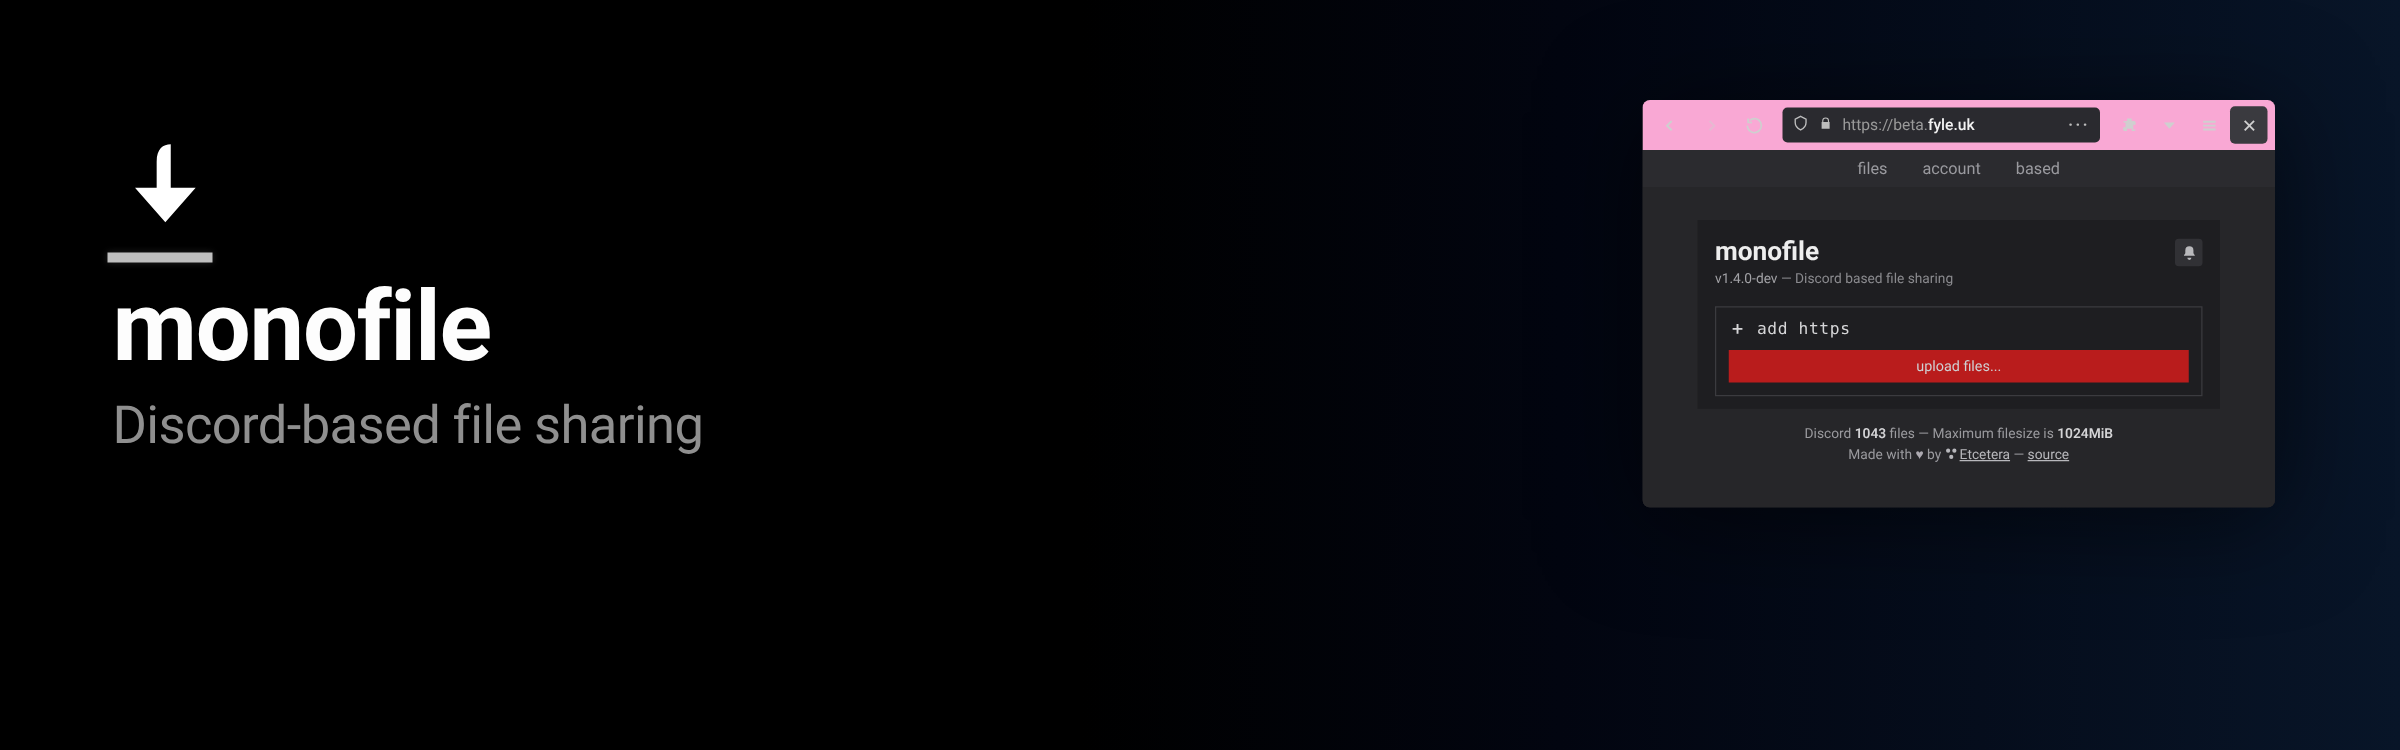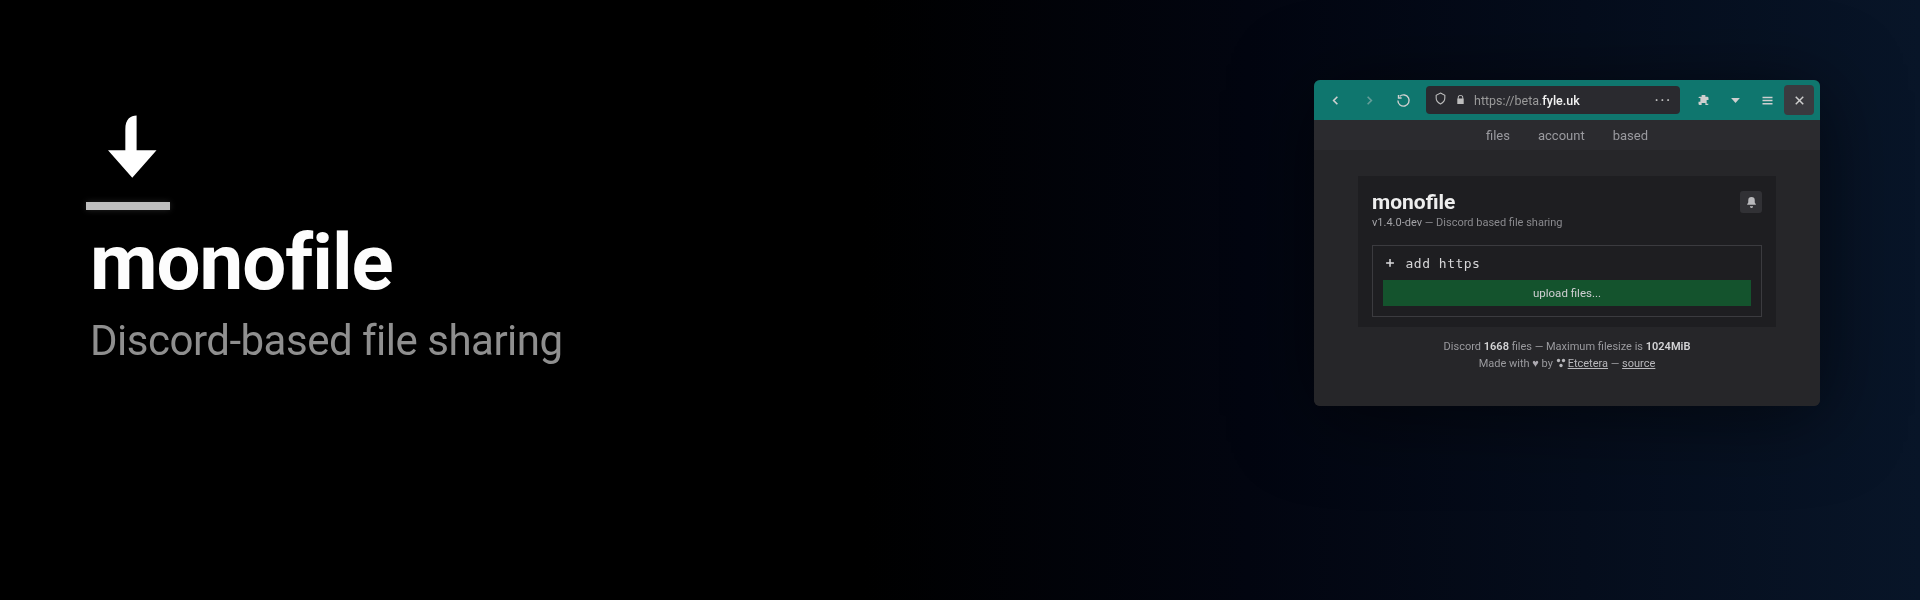--- a/index.html
+++ b/index.html
@@ -58,21 +58,21 @@
     height: 326px;
     background: #232327;
     border-radius: 6px;
     box-shadow: 0 10px 80px rgba(0,0,0,0.55);
     display: flex;
     flex-direction: column;
     overflow: hidden;
   }
   .titlebar {
     height: 40px;
-    background: #0f766e;
+    background: #f9a8d4;
     display: flex;
     align-items: center;
     padding: 0 6px;
     gap: 4px;
   }
   .tb-btn {
     width: 30px; height: 30px;
     display:flex;align-items:center;justify-content:center;
     color:#cfcfcf;
     cursor:pointer;
@@ -160,21 +160,21 @@
     font-size:13px;
     color:#d6d6d8;
     margin-bottom:8px;
     letter-spacing:0.5px;
   }
   .dz-head .plus{font-size:14px;font-weight:700;color:#d6d6d8}
   .dz-row{display:flex;gap:8px}
   .dz-btn{
     flex:1;
     height:26px;
-    background:#14532d;
+    background:#b91c1c;
     color:#cfcfd2;
     font-size:11.5px;
     display:flex;align-items:center;justify-content:center;
     cursor:pointer;
   }
 
   .footer{
     text-align:center;
     font-size:11px;
     color:#9a9a9e;
@@ -290,21 +290,21 @@
           <span>add https</span>
         </div>
         <div class="dz-row">
           <div class="dz-btn">upload files...</div>
         </div>
       </div>
     </div>
 
     <div class="footer">
       <div>
-        <span>Discord </span><span class="b">1668</span><span> files — Maximum filesize is </span><span class="b">1024MiB</span>
+        <span>Discord </span><span class="b">1043</span><span> files — Maximum filesize is </span><span class="b">1024MiB</span>
       </div>
       <div>
         <span>Made with </span><span class="heart">♥</span><span> by </span>
         <svg class="et-icon" viewBox="0 0 12 12" fill="#b8b8bc">
             <circle cx="3" cy="3" r="2"></circle>
             <circle cx="9" cy="3" r="2"></circle>
             <circle cx="6" cy="9" r="2"></circle>
           </svg><a>Etcetera</a><span> — </span><a>source</a>
       </div>
     </div>

